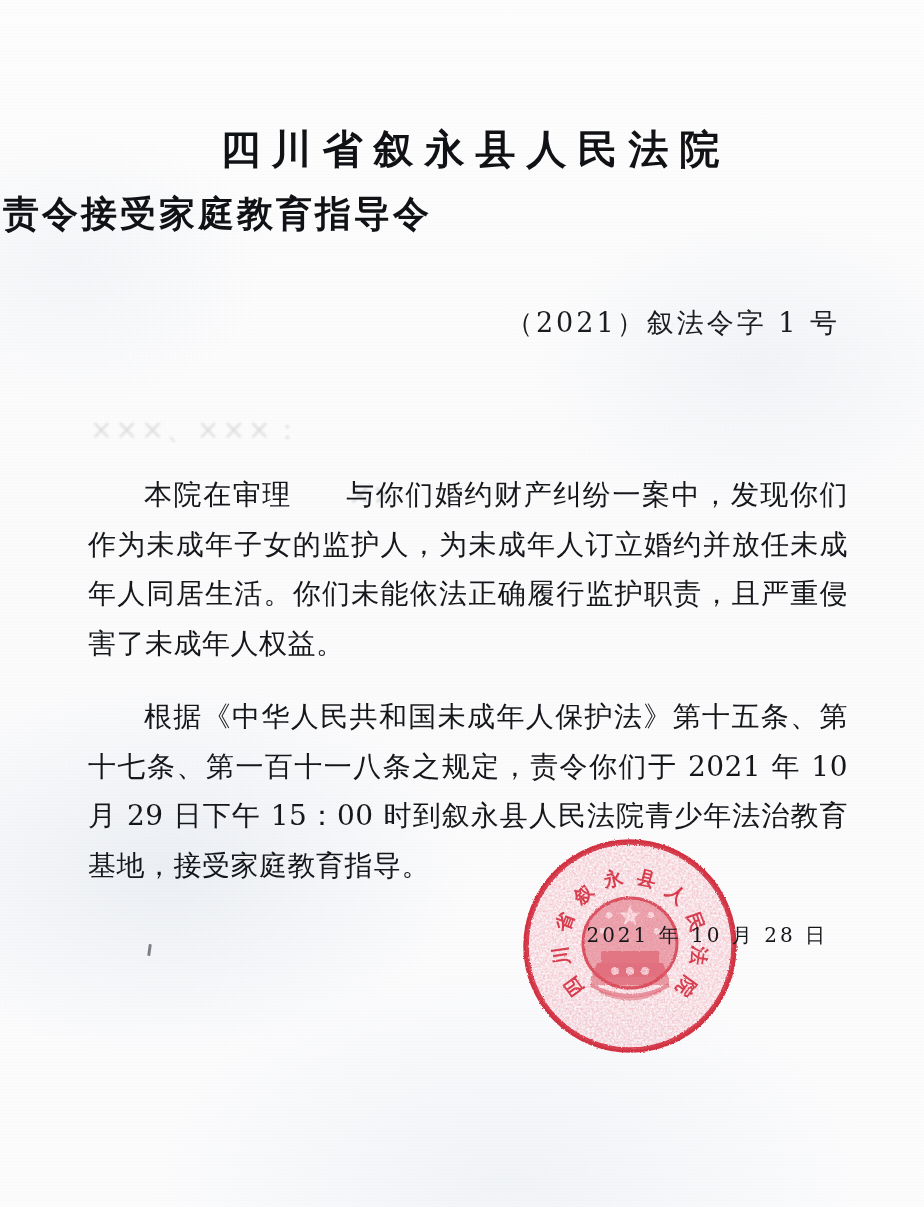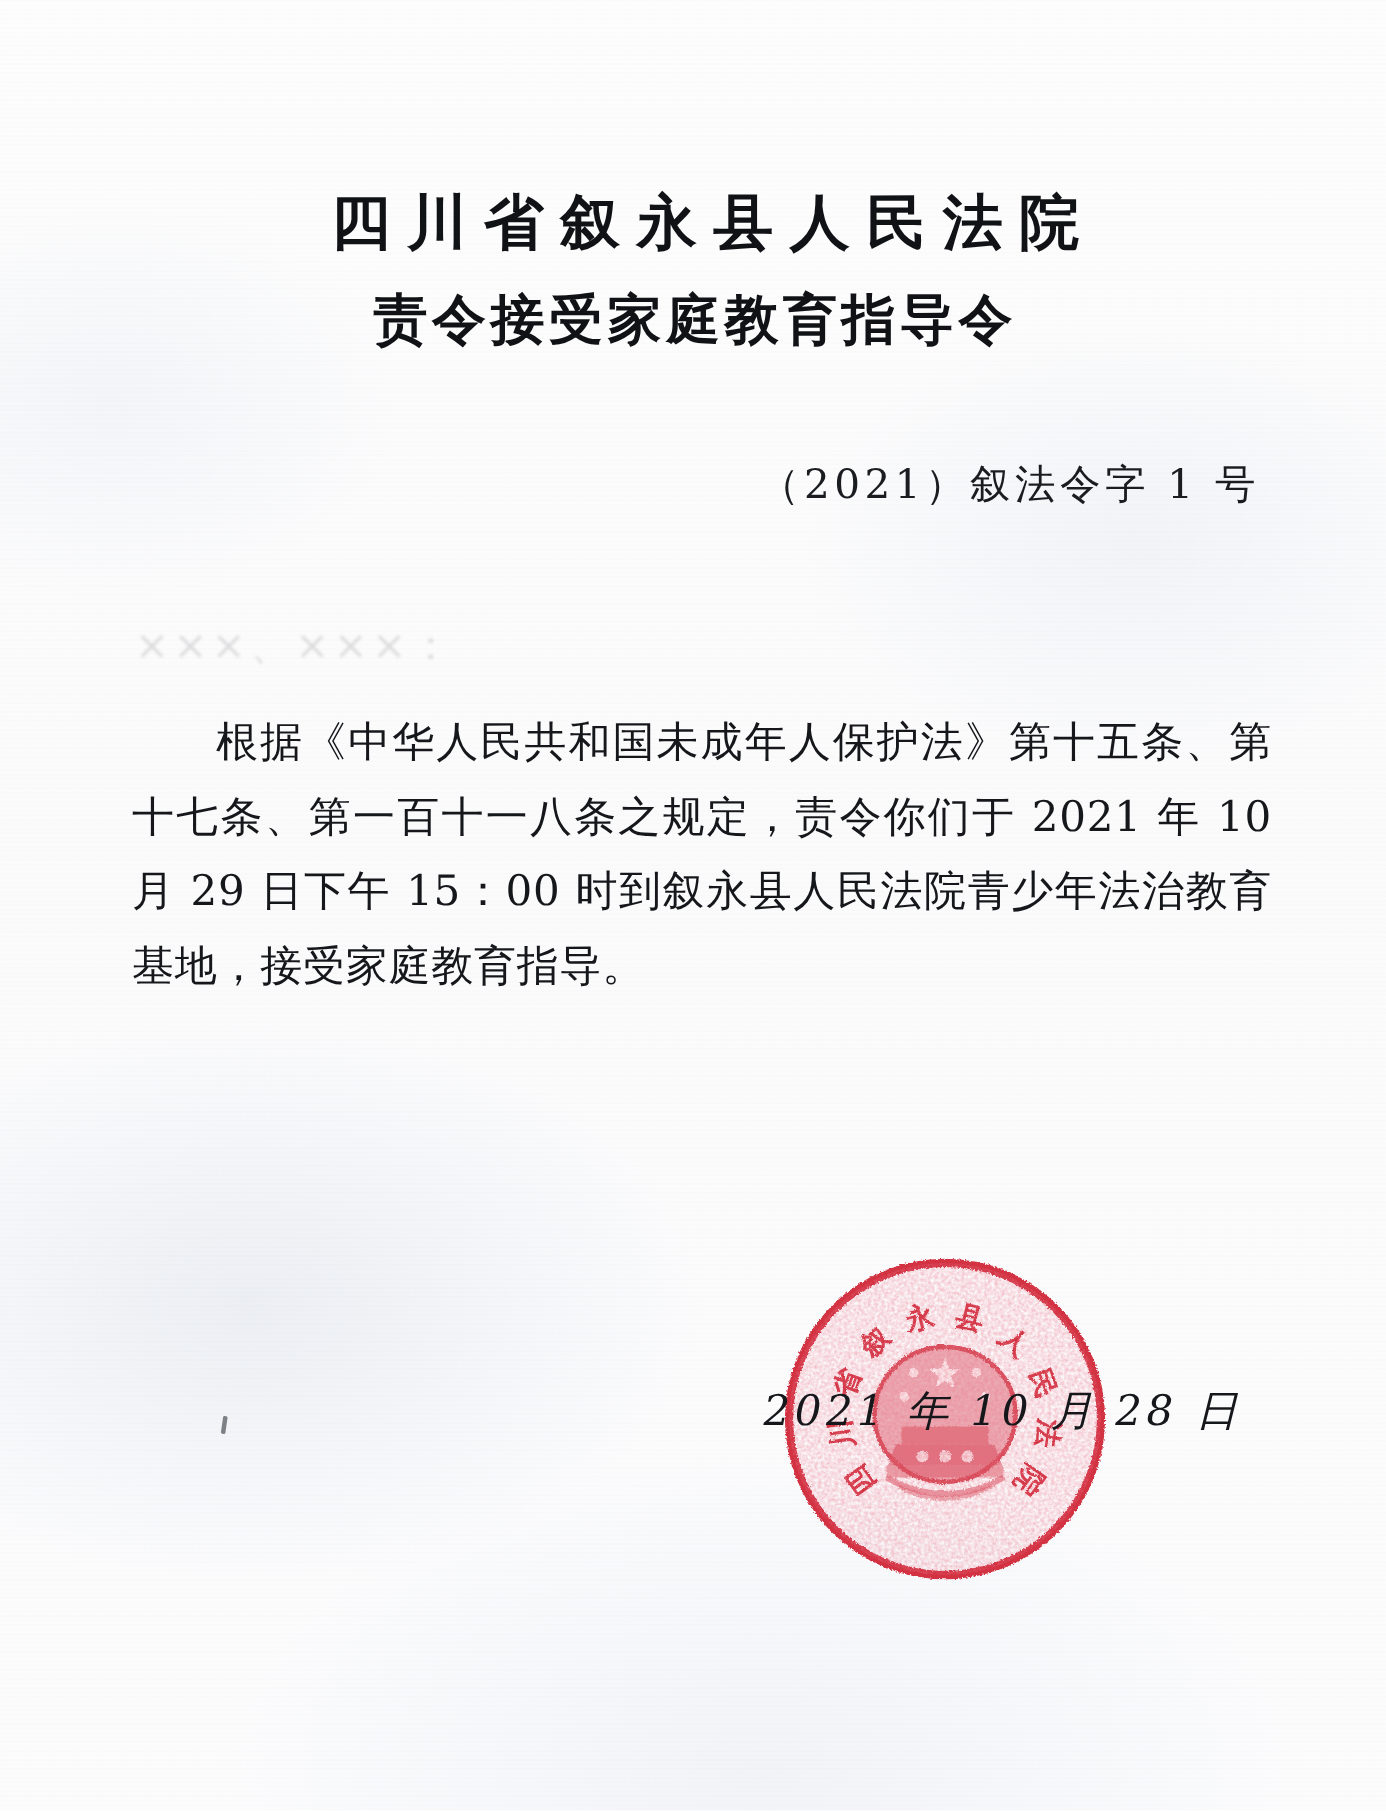--- a/index.html
+++ b/index.html
@@ -48,21 +48,21 @@
     letter-spacing: 11px;
     text-indent: 11px;
     line-height: 1.15;
     color: #101215;
     margin-left: 16px;
   }
   .title-sub {
     position: absolute;
     left: 0; right: 0;
     top: 192px;
-    text-align: center;
+    text-align: left;
     font-family: "DejaVu Serif", "Liberation Serif", serif;
     font-weight: 700;
     font-size: 36px;
     letter-spacing: 3px;
     text-indent: 3px;
     line-height: 1.2;
     color: #101215;
   }
 
   
@@ -113,26 +113,25 @@
     width: 1.9em;
     color: rgba(40,44,52,0.18);
     filter: blur(1px);
   }
 
   
   .date-line {
     position: absolute;
     top: 922px;
     right: 96px;
-    font-size: 28px;
+    font-size: 20px;
     letter-spacing: 3px;
     color: #15171b;
     white-space: nowrap;
     z-index: 6;
-    font-style: italic;
   }
 
   
   .pen-mark {
     position: absolute;
     left: 148px;
     top: 944px;
     width: 3px;
     height: 12px;
     background: rgba(30,34,42,0.55);
@@ -169,20 +168,21 @@
   <div class="title-main">四川省叙永县人民法院</div>
 
   <div class="title-sub">责令接受家庭教育指导令</div>
 
   <div class="case-no">（2021）叙法令字 1 号</div>
 
   <div class="recipient">×××、×××：</div>
 
   <div class="body-block">
 
+    <p class="para"><span>本院在审理</span><span class="redact">××</span><span>与你们婚约财产纠纷一案中，发现你们作为未成年子女的监护人，为未成年人订立婚约并放任未成年人同居生活。你们未能依法正确履行监护职责，且严重侵害了未成年人权益。</span></p>
 
     <p class="para">根据《中华人民共和国未成年人保护法》第十五条、第十七条、第一百十一八条之规定，责令你们于 2021 年 10 月 29 日下午 15：00 时到叙永县人民法院青少年法治教育基地，接受家庭教育指导。</p>
   </div>
 
   <div class="seal">
     <svg viewBox="0 0 222 222" xmlns="http://www.w3.org/2000/svg">
       <defs>
         <path id="rimPath" d="M 111,111 m 0,-84 a 84,84 0 1,1 -0.1,0" fill="none"></path>
         <filter id="inkRough" x="-20%" y="-20%" width="140%" height="140%">
           <feTurbulence type="fractalNoise" baseFrequency="0.75" numOctaves="3" seed="7" result="n"></feTurbulence>

